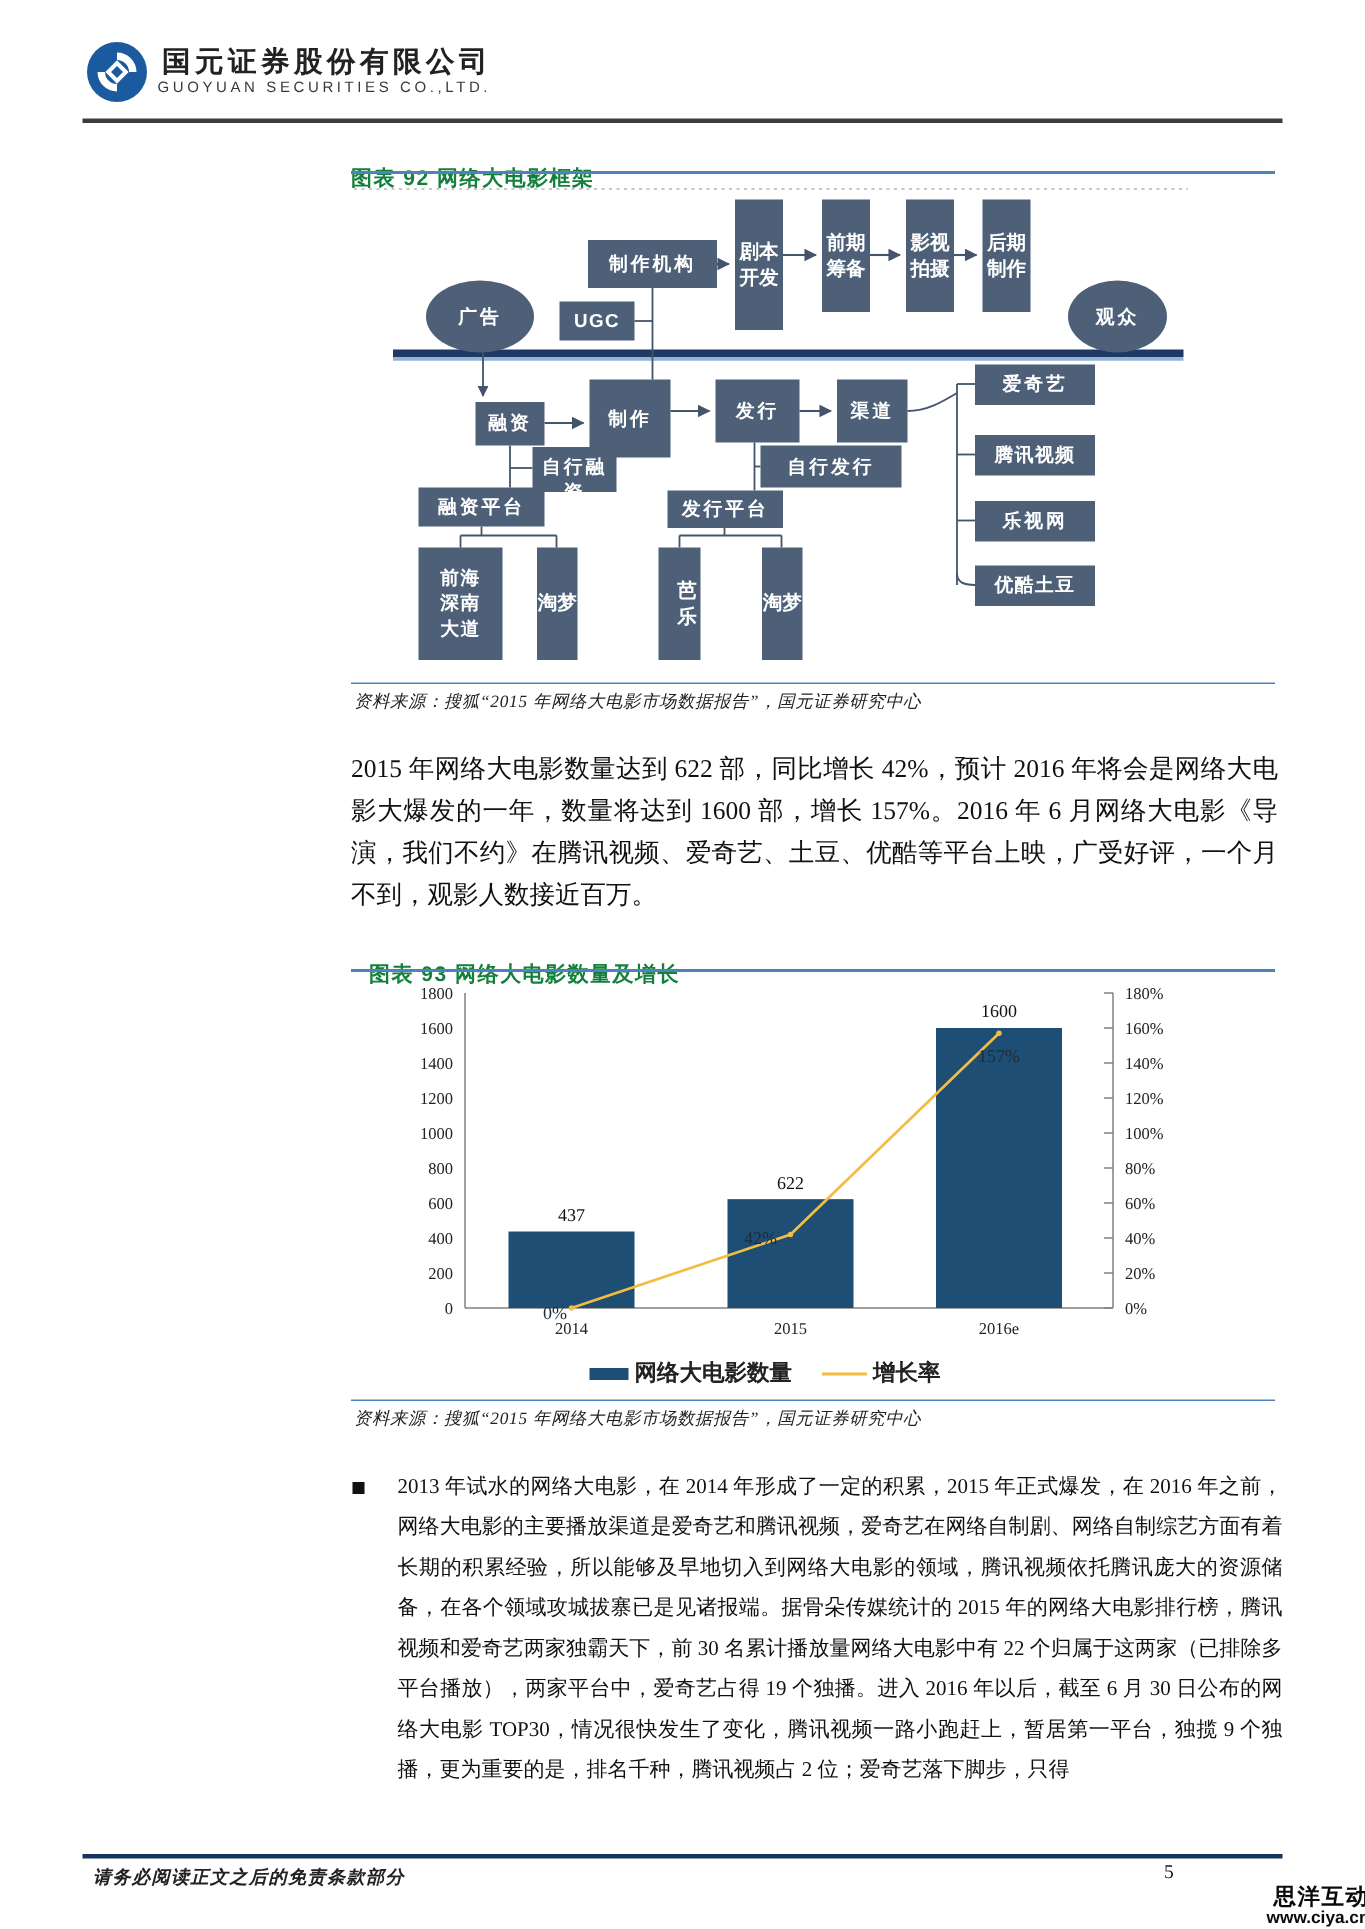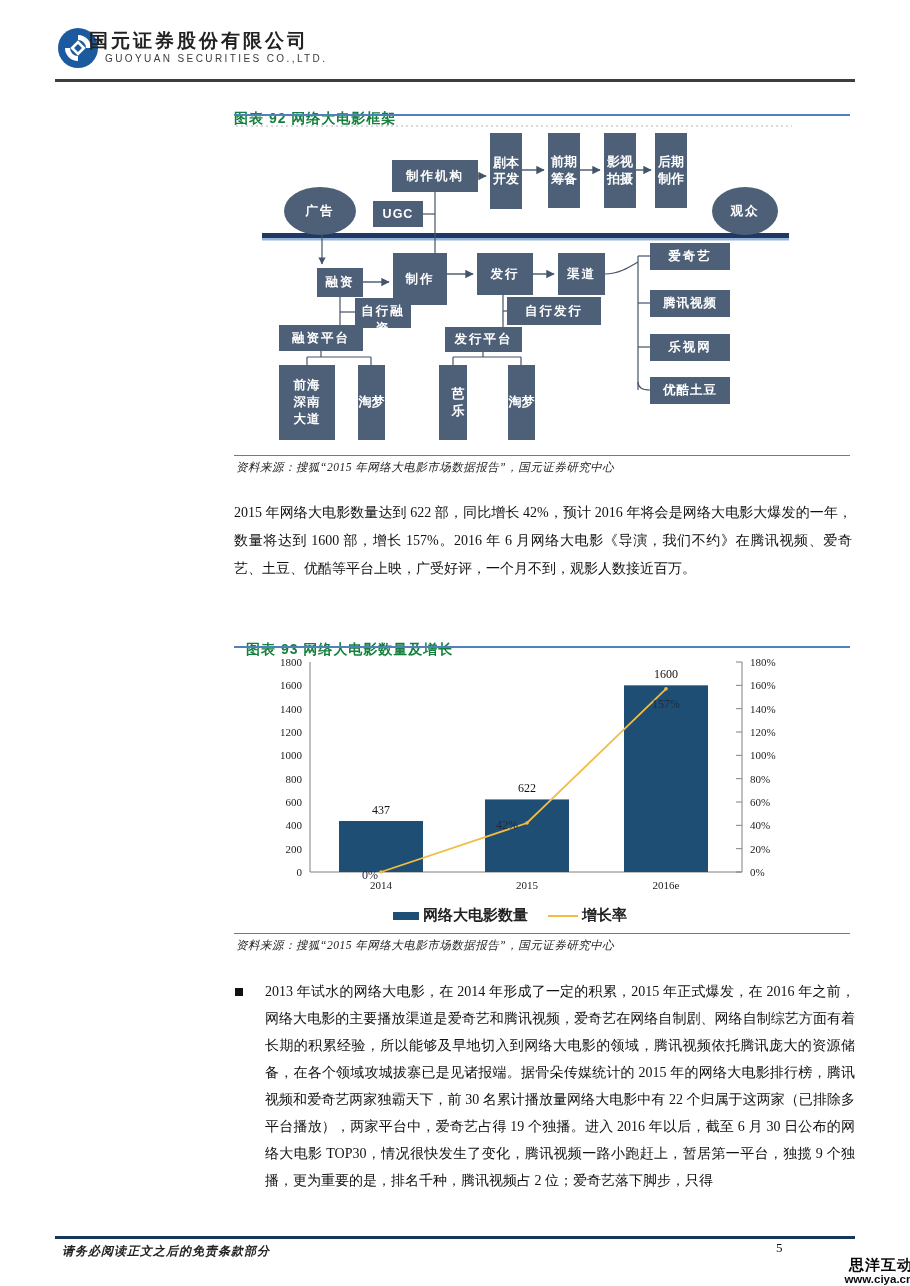--- a/index.html
+++ b/index.html
@@ -9,21 +9,21 @@
   
   .co-cn{font-family:"Liberation Sans","DejaVu Sans",sans-serif;font-weight:bold;font-size:19px;letter-spacing:3px;color:#222;}
   .co-en{font-family:"Liberation Sans","DejaVu Sans",sans-serif;font-size:10px;letter-spacing:2.4px;color:#3a3a3a;}
   .hdr-rule{left:55px;top:79px;width:800px;height:3px;background:#3d3d3d;}
   
   .fig-title{font-family:"Liberation Sans","DejaVu Sans",sans-serif;font-weight:bold;font-size:14px;color:#15803d;letter-spacing:1px;margin-top:17px;}
   .blue-rule{height:2px;background:#4f81bd;}
   .thin-blue{height:1px;background:#4f81bd;}
   .src{font-style:italic;font-size:11.5px;color:#222;letter-spacing:.5px;}
   
-  .para{font-size:14px;line-height:28px;text-align:justify;color:#111;}
+  .para{font-size:17px;line-height:28px;text-align:justify;color:#111;}
   .para2{font-size:14px;line-height:27px;text-align:justify;color:#111;}
   .bullet-sq{width:8px;height:8px;background:#111;}
   
   #flow{left:234px;top:122px;width:560px;height:340px;}
   .fnode{position:absolute;background:#4d6078;color:#fff;display:flex;align-items:center;justify-content:center;
          font-family:"Liberation Sans","DejaVu Sans",sans-serif;font-weight:bold;font-size:12.5px;letter-spacing:2px;
          text-align:center;box-sizing:border-box;}
   .fnode.vert{letter-spacing:0;line-height:16.5px;word-break:break-all;padding:4px 0;font-size:13px;}
   .fnode.wrap2{letter-spacing:1px;line-height:17px;word-break:break-all;text-align:center;}
   .fnode.ellipse{border-radius:50%;}
@@ -49,21 +49,21 @@
 
 <div class="abs" style="left:57px;top:27px;width:42px;height:42px;">
   <svg width="42" height="42" viewBox="0 0 42 42">
     <circle cx="21" cy="21" r="20" fill="#1C5AA0"></circle>
     <path d="M21 8 a13 13 0 0 1 13 13 l-5 0 a8 8 0 0 0 -8 -8 z" fill="#fff"></path>
     <path d="M21 34 a13 13 0 0 1 -13 -13 l5 0 a8 8 0 0 0 8 8 z" fill="#fff"></path>
     <rect x="15.5" y="15.5" width="11" height="11" fill="#fff" transform="rotate(45 21 21)"></rect>
     <rect x="18.2" y="18.2" width="5.6" height="5.6" fill="#1C5AA0" transform="rotate(45 21 21)"></rect>
   </svg>
 </div>
-<div class="abs co-cn" style="left:89px;top:28px;">国元证券股份有限公司</div>
+<div class="abs co-cn" style="left:108px;top:28px;">国元证券股份有限公司</div>
 <div class="abs co-en" style="left:105px;top:53px;">GUOYUAN SECURITIES CO.,LTD.</div>
 <div class="abs hdr-rule"></div>
 
 <div class="abs fig-title" style="left:234px;top:93px;">图表 92 网络大电影框架</div>
 <div class="abs blue-rule" style="left:234px;top:114px;width:616px;"></div>
 
 <div id="flow" class="abs">
   <svg class="abs" style="left:0;top:0;" width="560" height="340" viewBox="0 0 560 340">
     <defs>
       <marker id="arr" markerWidth="7" markerHeight="7" refX="5.5" refY="3" orient="auto">
@@ -108,21 +108,21 @@
     <line x1="73" y1="235" x2="73" y2="243" stroke="#44546A" stroke-width="1.2"></line>
     <line x1="137" y1="235" x2="137" y2="243" stroke="#44546A" stroke-width="1.2"></line>
 
     <line x1="249" y1="230" x2="249" y2="235" stroke="#44546A" stroke-width="1.2"></line>
     <line x1="219" y1="235" x2="287" y2="235" stroke="#44546A" stroke-width="1.2"></line>
     <line x1="219" y1="235" x2="219" y2="243" stroke="#44546A" stroke-width="1.2"></line>
     <line x1="287" y1="235" x2="287" y2="243" stroke="#44546A" stroke-width="1.2"></line>
   </svg>
 
   <div class="fnode" style="left:158px;top:38px;width:86px;height:32px;">制作机构</div>
-  <div class="fnode vert" style="left:256px;top:11px;width:32px;height:76px;">剧本开发</div>
+  <div class="fnode vert" style="left:256px;top:11px;width:32px;height:87px;">剧本开发</div>
   <div class="fnode vert" style="left:314px;top:11px;width:32px;height:75px;">前期筹备</div>
   <div class="fnode vert" style="left:370px;top:11px;width:32px;height:75px;">影视拍摄</div>
   <div class="fnode vert" style="left:421px;top:11px;width:32px;height:75px;">后期制作</div>
   <div class="fnode ellipse" style="left:50px;top:65px;width:72px;height:48px;">广告</div>
   <div class="fnode" style="left:139px;top:79px;width:50px;height:26px;letter-spacing:1px;">UGC</div>
   <div class="fnode ellipse" style="left:478px;top:65px;width:66px;height:48px;">观众</div>
 
   <div class="fnode" style="left:83px;top:146px;width:46px;height:29px;">融资</div>
   <div class="fnode" style="left:159px;top:131px;width:54px;height:52px;">制作</div>
   <div class="fnode" style="left:243px;top:131px;width:56px;height:42px;">发行</div>

